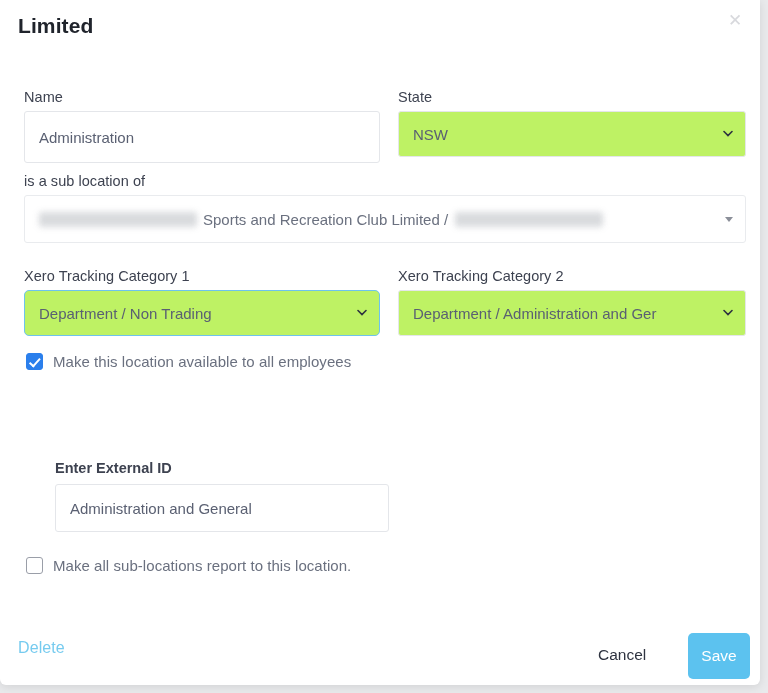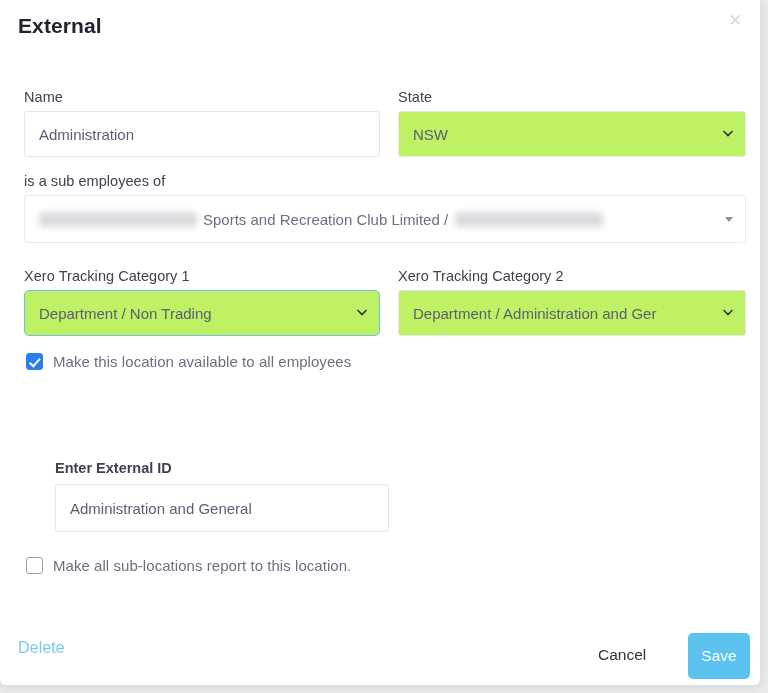--- a/index.html
+++ b/index.html
@@ -75,21 +75,21 @@
     font-size: 14.5px;
     color: #3d4250;
     margin-bottom: 6px;
     display: block;
     letter-spacing: 0.05px;
   }
 
   .txt-input {
     box-sizing: border-box;
     width: 100%;
-    height: 46px;
+    height: 52px;
     border: 1px solid #e4e6ea;
     border-radius: 3px;
     background: #fff;
     font-size: 15px;
     color: #5a6072;
     padding: 0 14px;
     font-family: "Liberation Sans", sans-serif;
     outline: none;
   }
 
@@ -257,21 +257,21 @@
     font-family: "Liberation Sans", sans-serif;
   }
 </style>
 </head>
 <body>
 
 <div class="modal">
 
   <div class="close-btn">✕</div>
 
-  <div class="title">External</div>
+  <div class="title">Limited</div>
 
   <div class="body">
 
     <div class="row" style="top:17px;">
       <div class="col-left">
         <label class="field-label">Name</label>
         <input class="txt-input" type="text" value="Administration" style="">
       </div>
       <div class="col-right">
         <label class="field-label">State</label>
@@ -283,21 +283,21 @@
             <svg width="10" height="8" viewBox="0 0 10 8">
                 <path d="M1 1.5 L5 5.6 L9 1.5" stroke="#2e3340" stroke-width="1.6" fill="none" stroke-linecap="round"></path>
               </svg>
           </span>
         </div>
       </div>
     </div>
 
     <div class="row" style="top:101px;">
       <div style="position:absolute;left:24px;width:722px;">
-        <label class="field-label">is a sub employees of</label>
+        <label class="field-label">is a sub location of</label>
         <div class="combo">
           <span class="combo-text">
             <span class="redacted redact-a"></span>
             <span>Sports and Recreation Club Limited /</span>
             <span class="redacted redact-b"></span>
           </span>
           <span class="caret-sm"></span>
         </div>
       </div>
     </div>

